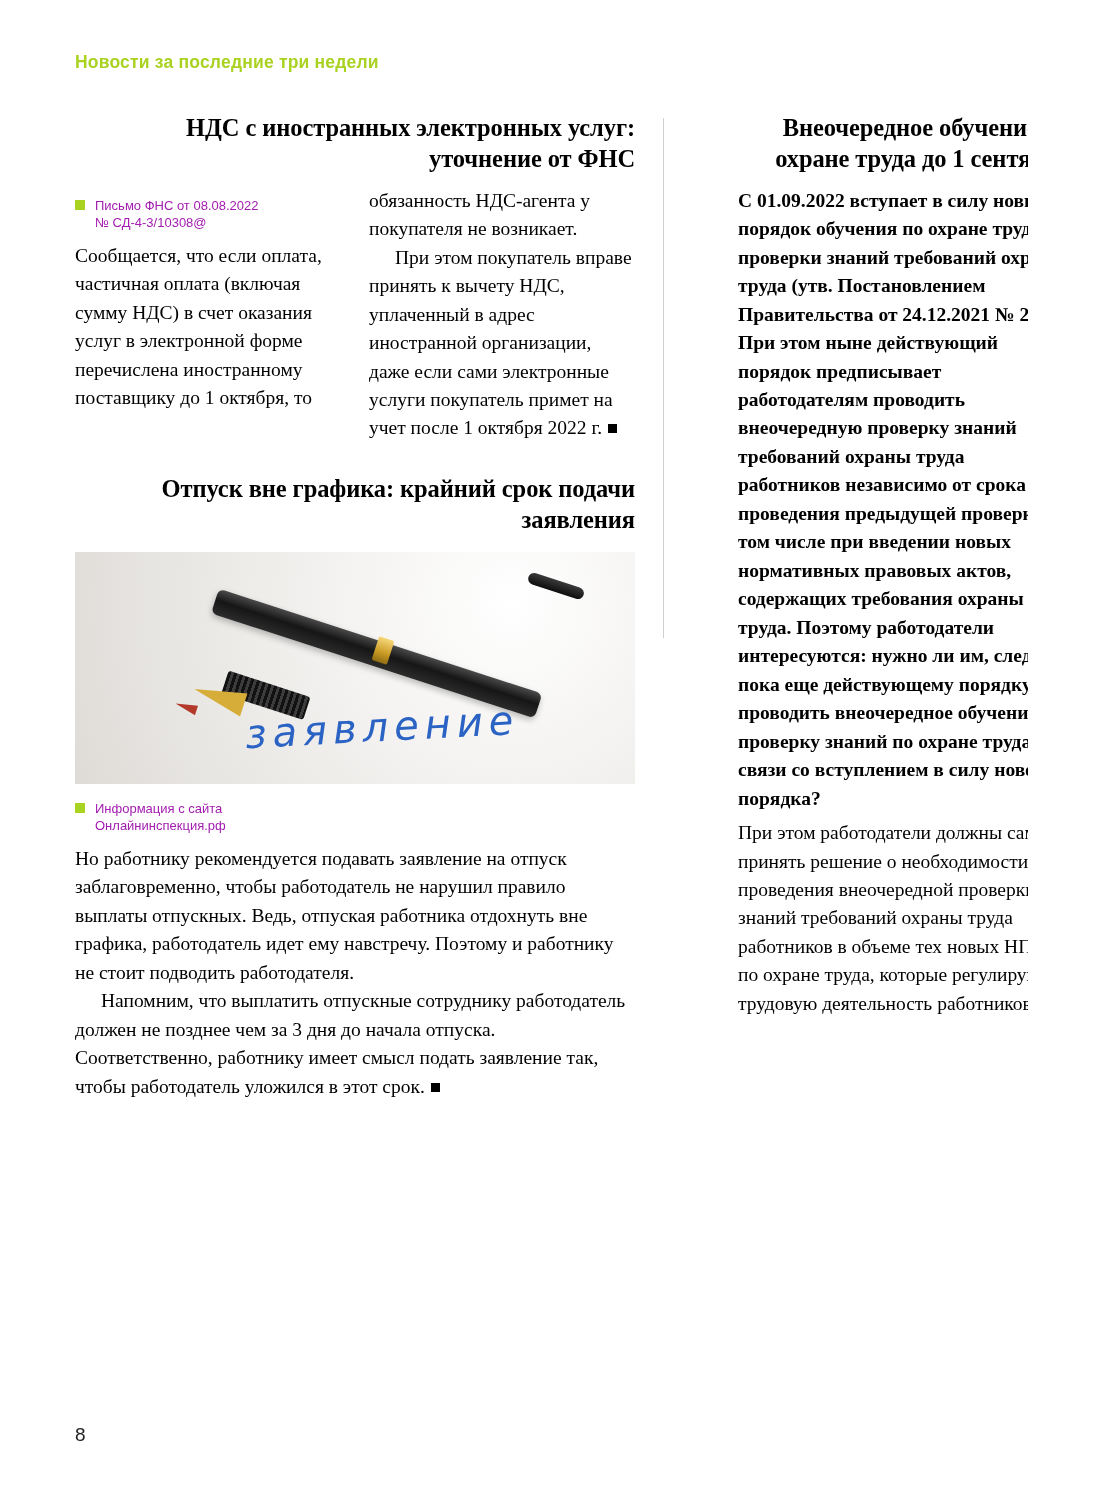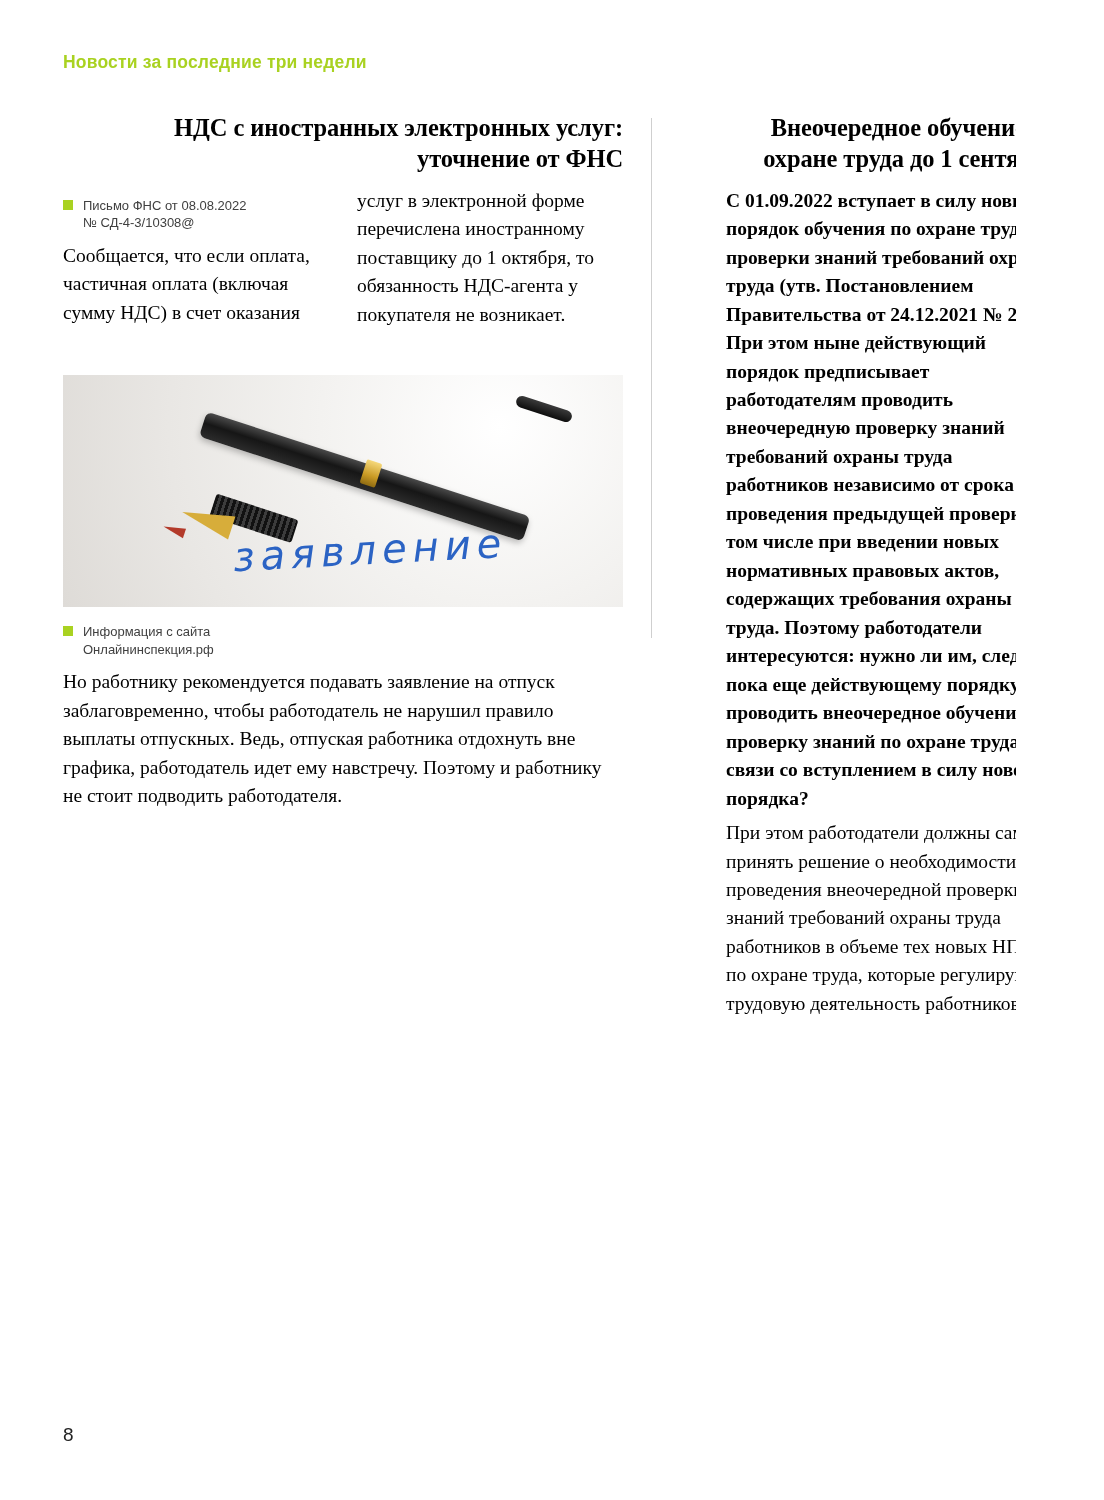--- a/index.html
+++ b/index.html
@@ -9,20 +9,21 @@
   }
   .page {
     position: relative;
     width: 1016px;
     height: 1500px;
     background: #ffffff;
     font-family: "Liberation Serif", serif;
     color: #000000;
     box-sizing: border-box;
     overflow: hidden;
+    margin-left: 12px;
   }
   .running-head {
     position: absolute;
     left: 63px;
     top: 52px;
     font-family: "Liberation Sans", sans-serif;
     font-weight: bold;
     font-size: 17.5px;
     letter-spacing: 0.2px;
     color: #a9d221;
@@ -78,21 +79,21 @@
   .body-text.indent {
     text-indent: 26px;
   }
   .source {
     position: relative;
     font-family: "Liberation Sans", sans-serif;
     font-size: 13px;
     line-height: 1.35;
     padding-left: 20px;
     margin: 10px 0 10px 0;
-    color: #404040;
+    color: #a21caf;
   }
   .source .bullet {
     position: absolute;
     left: 0;
     top: 3px;
     width: 10px;
     height: 10px;
     background: #a9d221;
     display: inline-block;
   }
@@ -230,46 +231,49 @@
 
       <div class="two-col">
 
         <div class="source">
           <span class="bullet"></span>
           <span>Письмо ФНС от 08.08.2022</span>
           <span class="line2">№ СД-4-3/10308@</span>
         </div>
 
         <p class="body-text">Сообщается, что если оплата, частичная оплата (включая сумму НДС) в счет оказания услуг в электронной форме перечислена иностранному поставщику до 1 октября, то обязанность НДС-агента у покупателя не возникает.</p>
+        <p class="body-text indent"><span>При этом покупатель вправе принять к вычету НДС, уплаченный в адрес иностранной организации, даже если сами электронные услуги покупатель примет на учет после 1 октября 2022 г.</span><span class="sq"></span></p>
       </div>
     </article>
 
     <div class="gap-l"></div>
 
     <article>
+      <h2 class="art-title">Отпуск вне графика: крайний срок подачи заявления</h2>
 
       <div class="img-wrap">
         <div class="photo"></div>
         <div class="pen-body"></div>
         <div class="pen-clip"></div>
         <div class="pen-ring"></div>
         <div class="pen-grip"></div>
         <div class="pen-tip"></div>
         <div class="pen-tip2"></div>
         <div class="handwriting">заявление</div>
       </div>
 
 
       <div class="source">
         <span class="bullet"></span>
         <span>Информация с сайта</span>
         <span class="line2">Онлайнинспекция.рф</span>
       </div>
 
       <p class="body-text">Но работнику рекомендуется подавать заявление на отпуск заблаговременно, чтобы работодатель не нарушил правило выплаты отпускных. Ведь, отпуская работника отдохнуть вне графика, работодатель идет ему навстречу. Поэтому и работнику не стоит подводить работодателя.</p>
+      <p class="body-text indent"><span>Напомним, что выплатить отпускные сотруднику работодатель должен не позднее чем за 3 дня до начала отпуска. Соответственно, работнику имеет смысл подать заявление так, чтобы работодатель уложился в этот срок.</span><span class="sq"></span></p>
     </article>
   </div>
 
   <div class="col-right">
     <article>
       <h2 class="art-title">Внеочередное обучение по охране труда до 1 сентября</h2>
 
       <p class="lead">С 01.09.2022 вступает в силу новый порядок обучения по охране труда и проверки знаний требований охраны труда (утв. Постановлением Правительства от 24.12.2021 № 2464). При этом ныне действующий порядок предписывает работодателям проводить внеочередную проверку знаний требований охраны труда работников независимо от срока проведения предыдущей проверки, в том числе при введении новых нормативных правовых актов, содержащих требования охраны труда. Поэтому работодатели интересуются: нужно ли им, следуя пока еще действующему порядку, проводить внеочередное обучение и проверку знаний по охране труда в связи со вступлением в силу нового порядка?</p>
 
 

